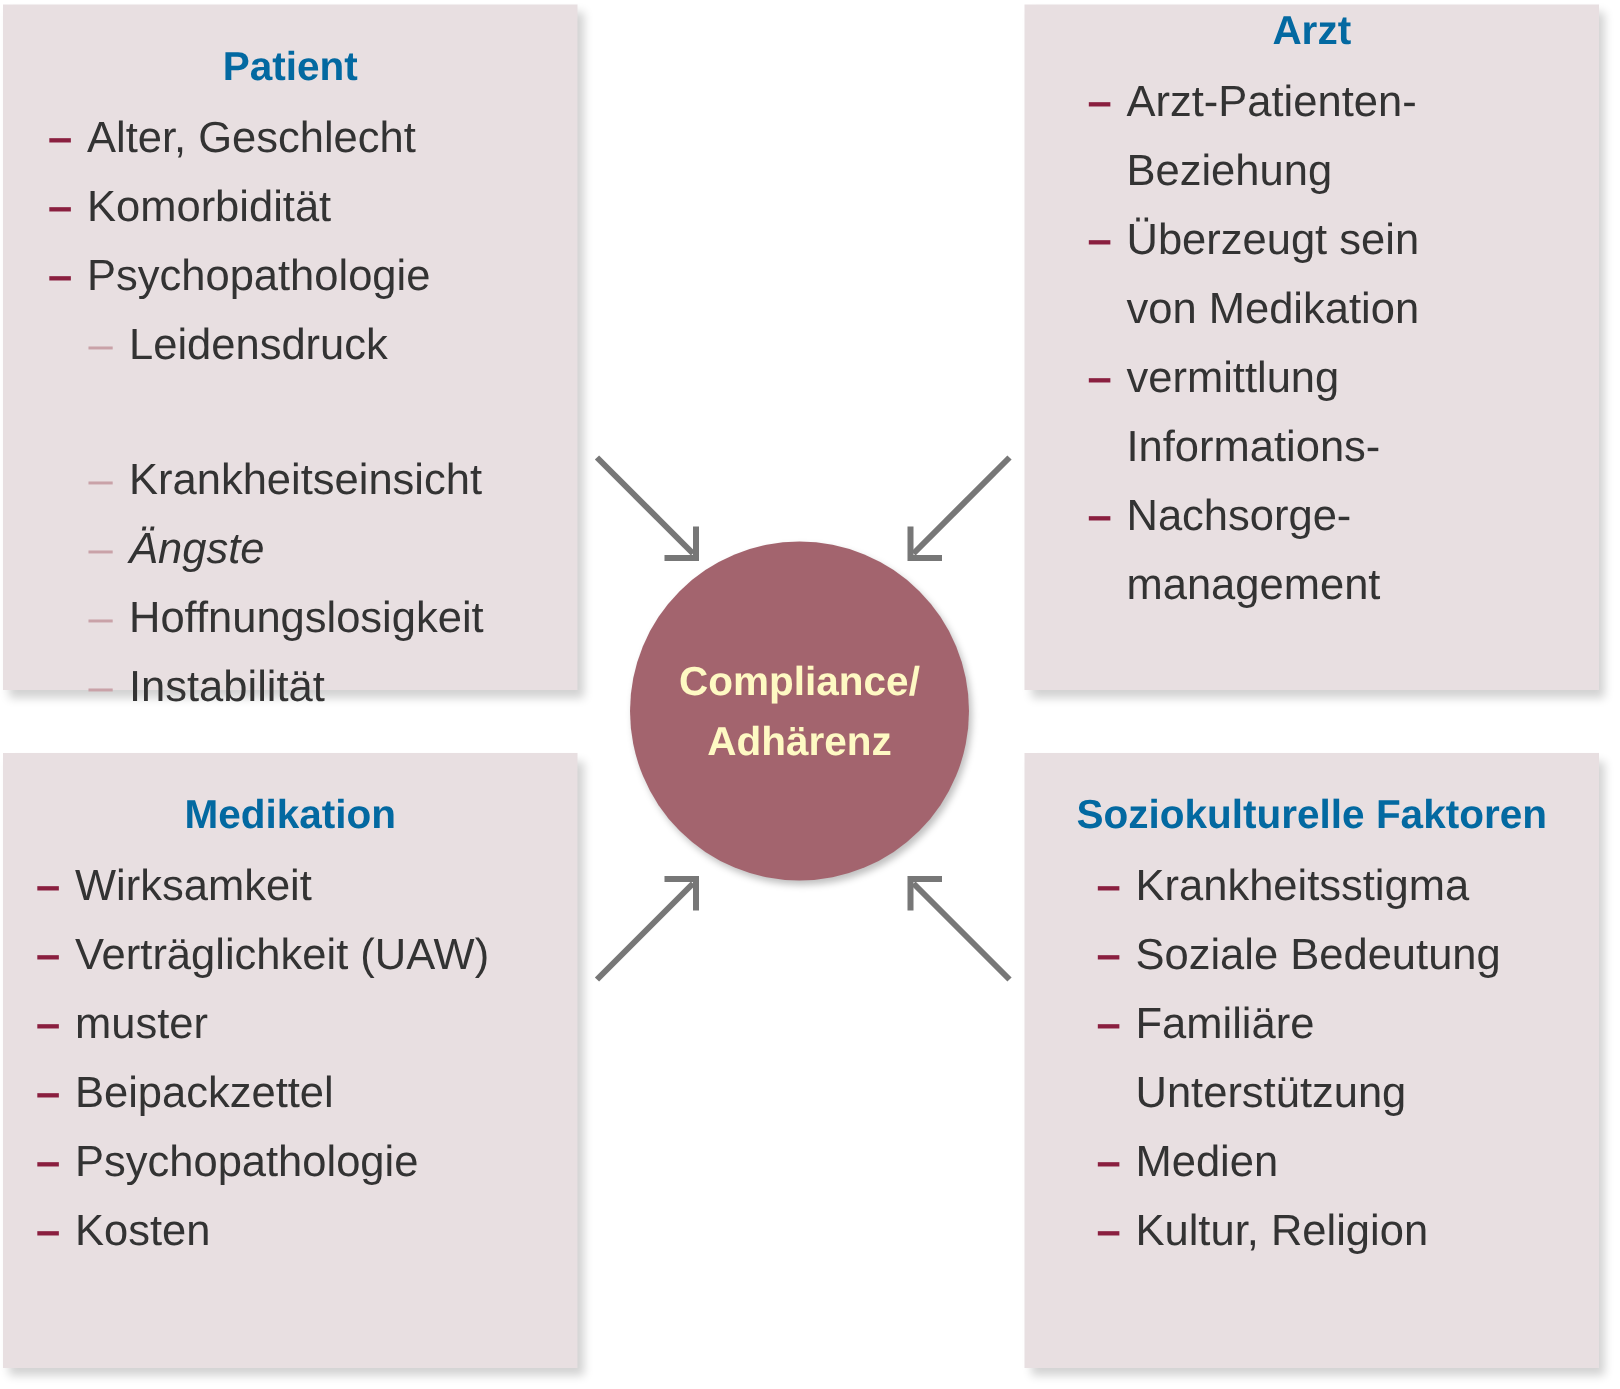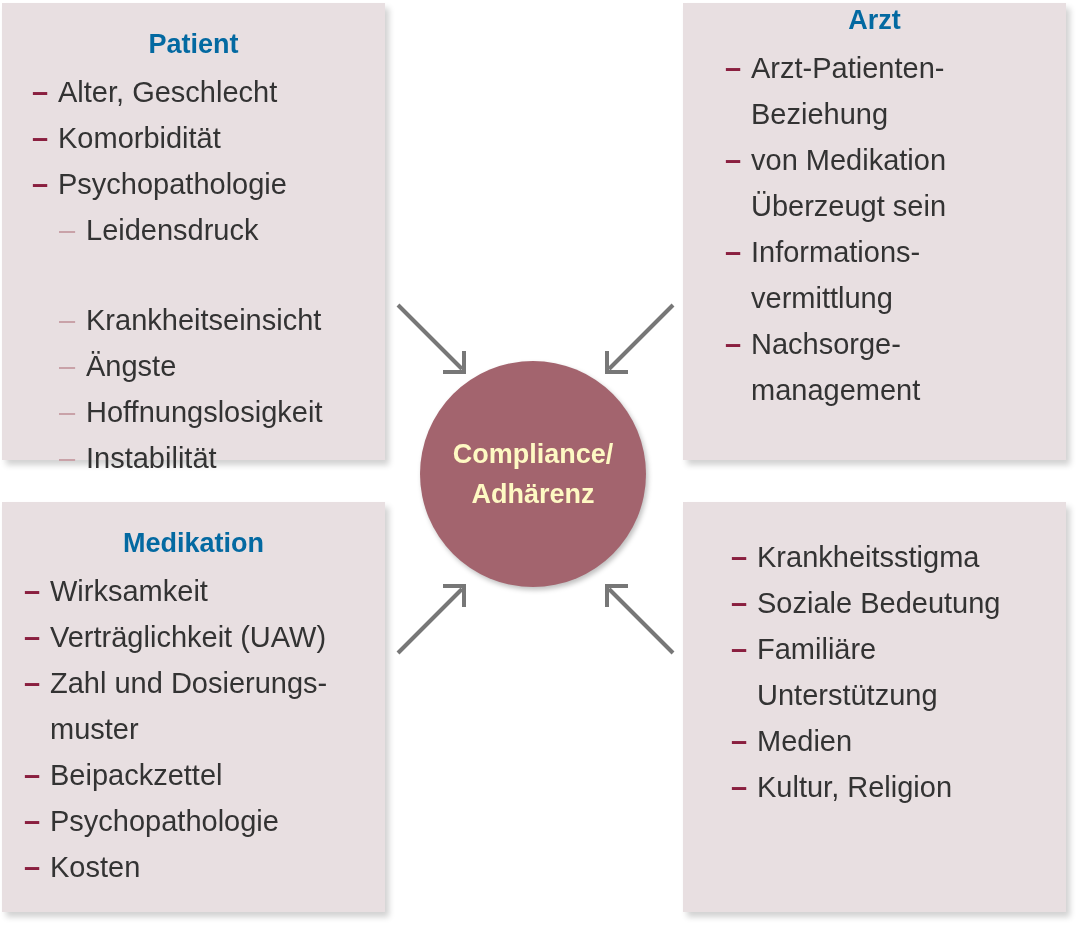--- a/index.html
+++ b/index.html
@@ -38,21 +38,21 @@
     <div class="item sub" style="padding-left:84px; margin-left:57px;">
         <span class="dash">–</span>
         <span class="txt" style="margin-left:-57px;">Leidensdruck</span>
       </div>
     <div class="item sub" style="padding-left:84px; margin-left:57px;">
         <span class="dash">–</span>
         <span class="txt" style="margin-left:-57px;margin-top:44px;">Krankheitseinsicht</span>
       </div>
     <div class="item sub" style="padding-left:84px; margin-left:57px;">
         <span class="dash">–</span>
-        <span class="txt" style="margin-left:-57px;">Ängste</span>
+        <span class="txt" style="margin-left:-57px;font-style:italic;">Ängste</span>
       </div>
     <div class="item sub" style="padding-left:84px; margin-left:57px;">
         <span class="dash">–</span>
         <span class="txt" style="margin-left:-57px;">Hoffnungslosigkeit</span>
       </div>
     <div class="item sub" style="padding-left:84px; margin-left:57px;">
         <span class="dash">–</span>
         <span class="txt" style="margin-left:-57px;">Instabilität</span>
       </div>
   </div>
@@ -61,27 +61,27 @@
 <div class="box" style="left:683px; top:3px; width:383px; height:457px; ">
   <div class="box-title">Arzt</div>
   <div style="margin-top:8px; padding-left:42px;">
     <div class="item" style="padding-left:26px;">
         <span class="dash">–</span>
         <span class="txt">Arzt-Patienten-</span>
         <span class="txt">Beziehung</span>
       </div>
     <div class="item" style="padding-left:26px;">
         <span class="dash">–</span>
+        <span class="txt">Überzeugt sein</span>
         <span class="txt">von Medikation</span>
-        <span class="txt">Überzeugt sein</span>
       </div>
     <div class="item" style="padding-left:26px;">
         <span class="dash">–</span>
+        <span class="txt">vermittlung</span>
         <span class="txt">Informations-</span>
-        <span class="txt">vermittlung</span>
       </div>
     <div class="item" style="padding-left:26px;">
         <span class="dash">–</span>
         <span class="txt">Nachsorge-</span>
         <span class="txt">management</span>
       </div>
   </div>
 </div>
 
 <div class="box" style="left:2px; top:502px; width:383px; height:410px; padding-top:24px;">
@@ -90,39 +90,39 @@
     <div class="item" style="padding-left:26px;">
         <span class="dash">–</span>
         <span class="txt">Wirksamkeit</span>
       </div>
     <div class="item" style="padding-left:26px;">
         <span class="dash">–</span>
         <span class="txt">Verträglichkeit (UAW)</span>
       </div>
     <div class="item" style="padding-left:26px;">
         <span class="dash">–</span>
-        <span class="txt">Zahl und Dosierungs-</span>
         <span class="txt">muster</span>
       </div>
     <div class="item" style="padding-left:26px;">
         <span class="dash">–</span>
         <span class="txt">Beipackzettel</span>
       </div>
     <div class="item" style="padding-left:26px;">
         <span class="dash">–</span>
         <span class="txt">Psychopathologie</span>
       </div>
     <div class="item" style="padding-left:26px;">
         <span class="dash">–</span>
         <span class="txt">Kosten</span>
       </div>
   </div>
 </div>
 
 <div class="box" style="left:683px; top:502px; width:383px; height:410px; padding-top:24px;">
+  <div class="box-title">Soziokulturelle Faktoren</div>
   <div style="margin-top:8px; padding-left:48px;">
     <div class="item" style="padding-left:26px;">
         <span class="dash">–</span>
         <span class="txt">Krankheitsstigma</span>
       </div>
     <div class="item" style="padding-left:26px;">
         <span class="dash">–</span>
         <span class="txt">Soziale Bedeutung</span>
       </div>
     <div class="item" style="padding-left:26px;">

